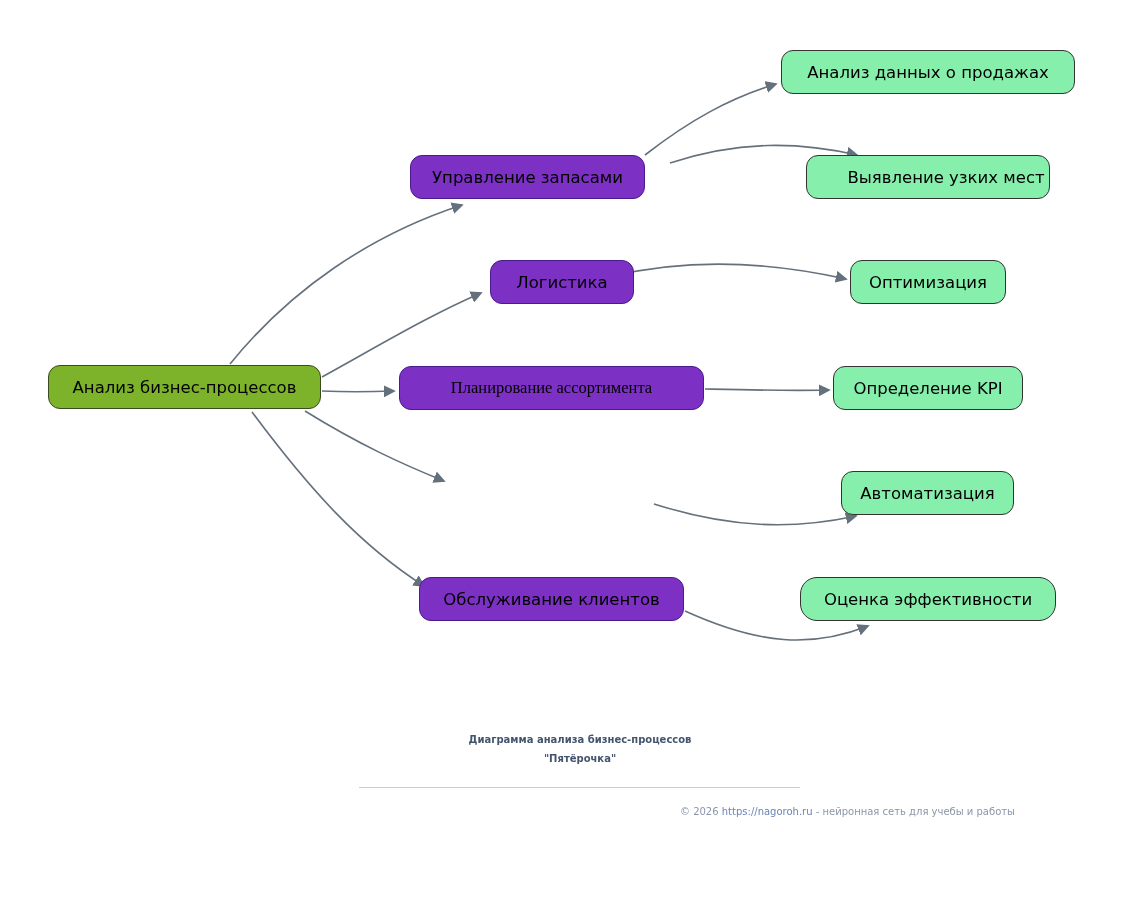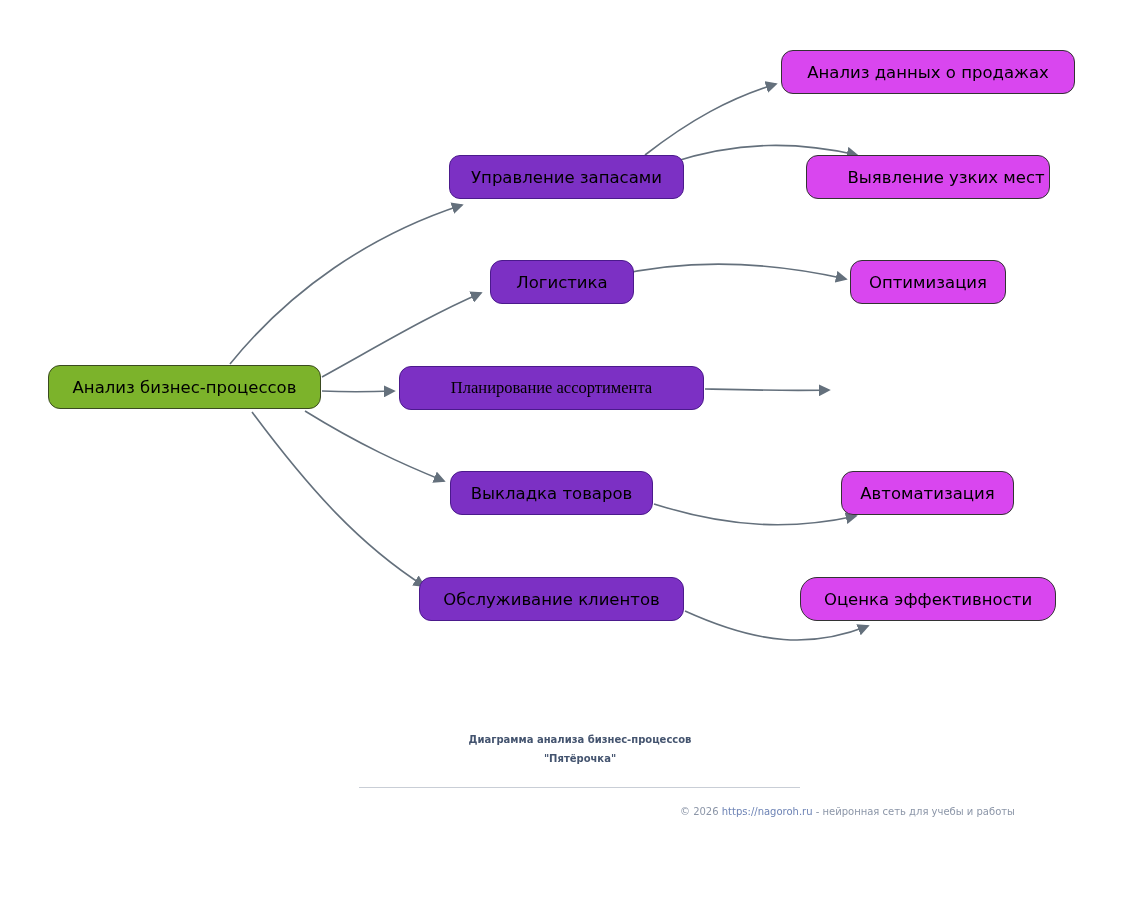--- a/index.html
+++ b/index.html
@@ -36,21 +36,21 @@
   }
   .node.root {
     background: #7cb32b;
     border: 1.5px solid #3a4a20;
   }
   .node.branch {
     background: #7c30c4;
     border: 1.5px solid #4b1a8c;
   }
   .node.leaf {
-    background: #d946ef;
+    background: #86efac;
     border: 1.5px solid #333333;
   }
   .footer-title {
     position: absolute;
     left: 160px;
     top: 730px;
     width: 840px;
     text-align: center;
     font-size: 10px;
     font-weight: bold;
@@ -99,29 +99,29 @@
       <path d="M 670,163 C 740,140 800,142 857,155" marker-end="url(#arrowhead)"></path>
       <path d="M 613,276 C 690,258 770,262 846,279" marker-end="url(#arrowhead)"></path>
       <path d="M 705,389 C 750,390 790,391 829,390" marker-end="url(#arrowhead)"></path>
       <path d="M 654,504 C 730,528 792,530 856,516" marker-end="url(#arrowhead)"></path>
       <path d="M 685,611 C 760,645 812,648 868,626" marker-end="url(#arrowhead)"></path>
     </g>
   </svg>
 
   <div class="node root" style="left:48px; top:365px; width:273px;">Анализ бизнес-процессов</div>
 
-  <div class="node branch" style="left:449px; top:155px; width:235px;border-radius:11px;">Управление запасами</div>
+  <div class="node branch" style="left:410px; top:155px; width:235px;">Управление запасами</div>
   <div class="node branch" style="left:490px; top:260px; width:144px;">Логистика</div>
   <div class="node branch" style="left:399px; top:366px; width:305px;font-family:Liberation Serif, serif;">Планирование ассортимента</div>
-  <div class="node branch" style="left:450px; top:471px; width:203px;">Выкладка товаров</div>
   <div class="node branch" style="left:419px; top:577px; width:265px;">Обслуживание клиентов</div>
 
   <div class="node leaf" style="left:781px; top:50px; width:294px;">Анализ данных о продажах</div>
   <div class="node leaf" style="left:806px; top:155px; width:244px;padding-left:36px;">Выявление узких мест</div>
   <div class="node leaf" style="left:850px; top:260px; width:156px;">Оптимизация</div>
+  <div class="node leaf" style="left:833px; top:366px; width:190px;">Определение KPI</div>
   <div class="node leaf" style="left:841px; top:471px; width:173px;">Автоматизация</div>
   <div class="node leaf" style="left:800px; top:577px; width:256px;border-radius:17px;">Оценка эффективности</div>
 
   <div class="footer-title">
     <div>Диаграмма анализа бизнес-процессов</div>
     <div>"Пятёрочка"</div>
   </div>
 
   <div class="footer-divider"></div>
 

